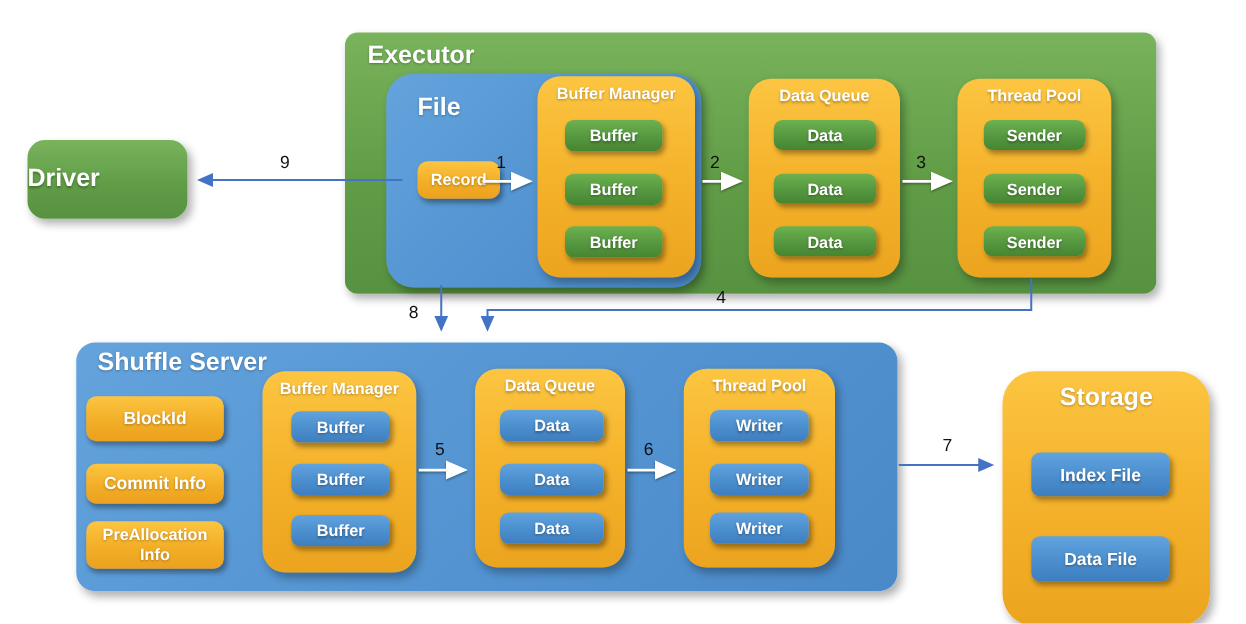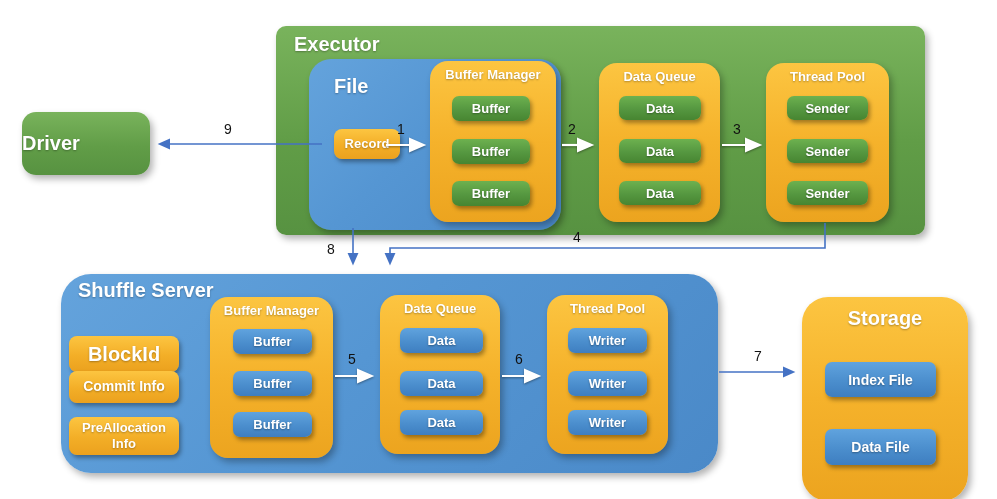--- a/index.html
+++ b/index.html
@@ -91,24 +91,24 @@
     </div>
 
     <div class="abs box-orange" style="left:490px;top:37px;width:123px;height:159px;border-radius:18px;">
       <span class="sub-title" style="top:6px;">Thread Pool</span>
       <div class="abs inner-green" style="left:21px;top:33px;width:81px;height:24px;">Sender</div>
       <div class="abs inner-green" style="left:21px;top:76px;width:81px;height:24px;">Sender</div>
       <div class="abs inner-green" style="left:21px;top:118px;width:81px;height:24px;">Sender</div>
     </div>
   </div>
 
-  <div class="abs box-blue" style="left:61px;top:274px;width:657px;height:199px;border-radius:30px;">
+  <div class="abs box-blue" style="left:61px;top:274px;width:657px;height:199px;border-radius:15px;">
     <span class="big-title abs" style="left:17px;top:5px;">Shuffle Server</span>
 
-    <div class="abs inner-orange" style="left:8px;top:43px;width:110px;height:36px;font-size:20px;margin-top:19px;">BlockId</div>
+    <div class="abs inner-orange" style="left:8px;top:43px;width:110px;height:36px;font-size:14px;">BlockId</div>
     <div class="abs inner-orange" style="left:8px;top:97px;width:110px;height:32px;font-size:14px;">Commit Info</div>
     <div class="abs inner-orange" style="left:8px;top:143px;width:110px;height:38px;font-size:13px;padding:0 6px;box-sizing:border-box;">PreAllocation Info</div>
 
     <div class="abs box-orange" style="left:149px;top:23px;width:123px;height:161px;border-radius:18px;">
       <span class="sub-title" style="top:6px;">Buffer Manager</span>
       <div class="abs inner-blue" style="left:23px;top:32px;width:79px;height:25px;">Buffer</div>
       <div class="abs inner-blue" style="left:23px;top:74px;width:79px;height:25px;">Buffer</div>
       <div class="abs inner-blue" style="left:23px;top:115px;width:79px;height:25px;">Buffer</div>
     </div>
 

